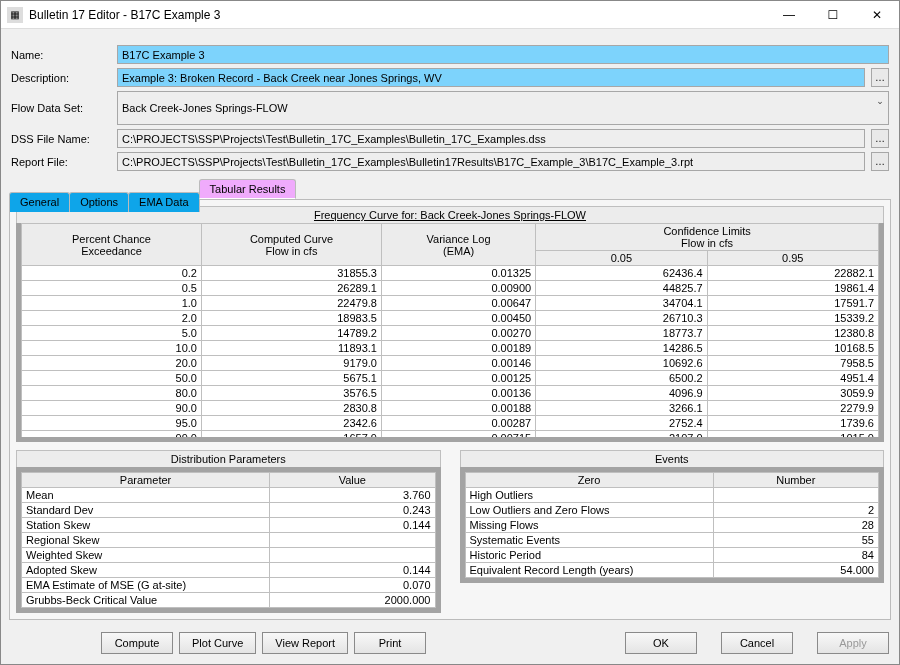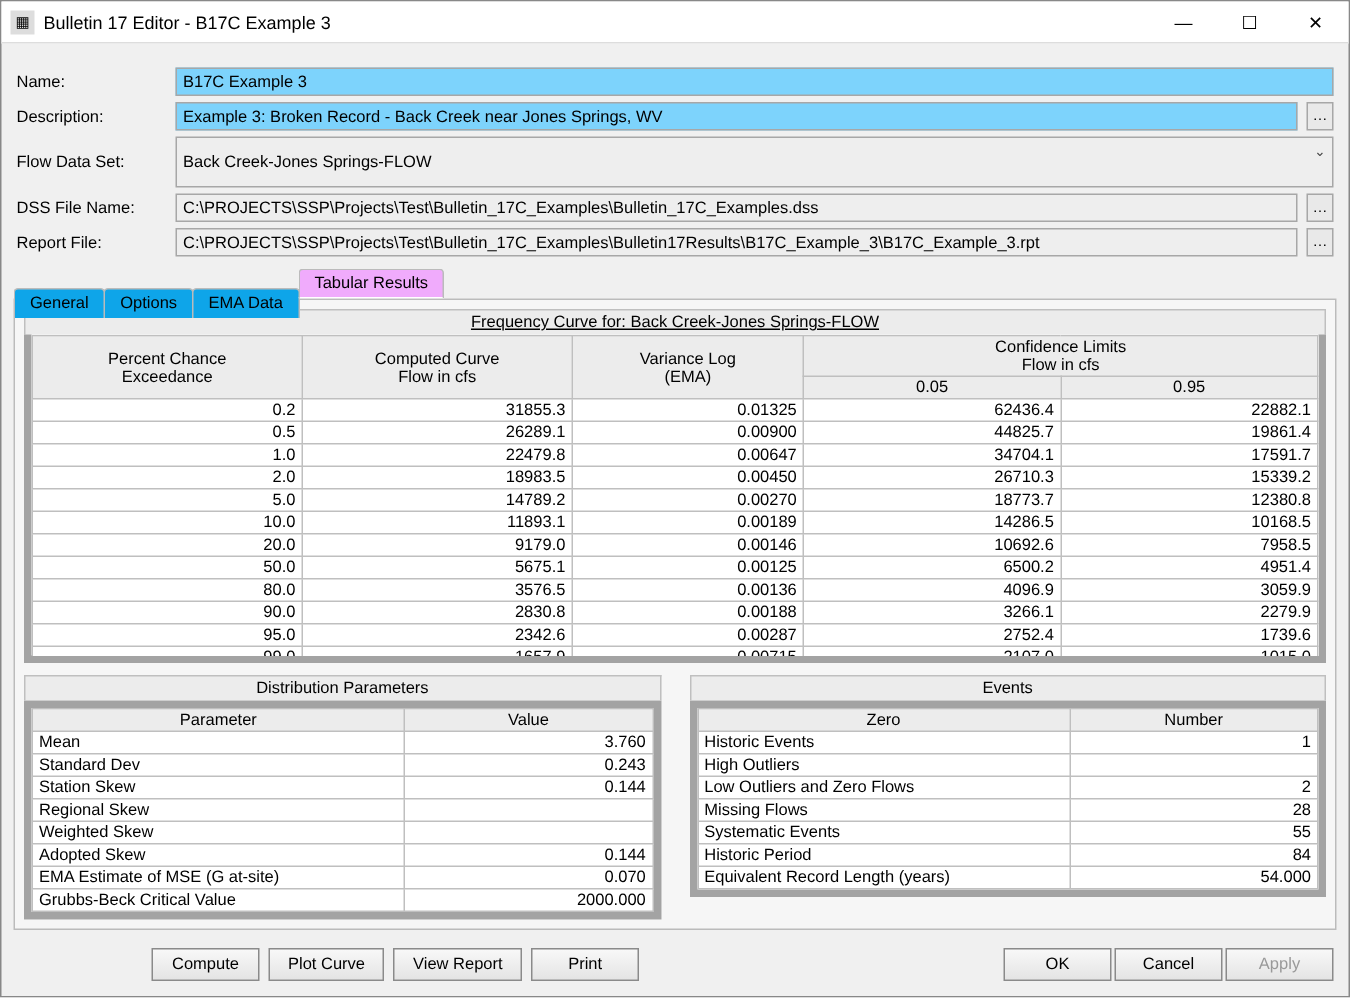--- a/index.html
+++ b/index.html
@@ -170,21 +170,21 @@
     text-align: center;
     background: #ececec;
     border: 1px solid #bfbfbf;
     border-bottom: none;
     padding: 2px;
   }
 
   .footer {
     display: flex;
     padding: 6px 10px 10px 10px;
-    gap: 2px;
+    gap: 24px;
     align-items: center;
   }
   .footer .spacer { flex: 1; }
   .btn {
     min-width: 72px;
     height: 22px;
     border: 1px solid #8a8a8a;
     background: linear-gradient(#f8f8f8,#e4e4e4);
     font: inherit;
     padding: 0 12px;
@@ -414,24 +414,20 @@
         <div class="grid">
           <table>
             <thead>
               <tr>
                 <th style="width:60%">Zero</th>
                 <th>Number</th>
               </tr>
             </thead>
             <tbody id="events-body">
                 <tr>
-                  <td class="left">Historic Events</td>
-                  <td>1</td>
-                </tr>
-                <tr>
                   <td class="left">High Outliers</td>
                   <td></td>
                 </tr>
                 <tr>
                   <td class="left">Low Outliers and Zero Flows</td>
                   <td>2</td>
                 </tr>
                 <tr>
                   <td class="left">Missing Flows</td>
                   <td>28</td>

